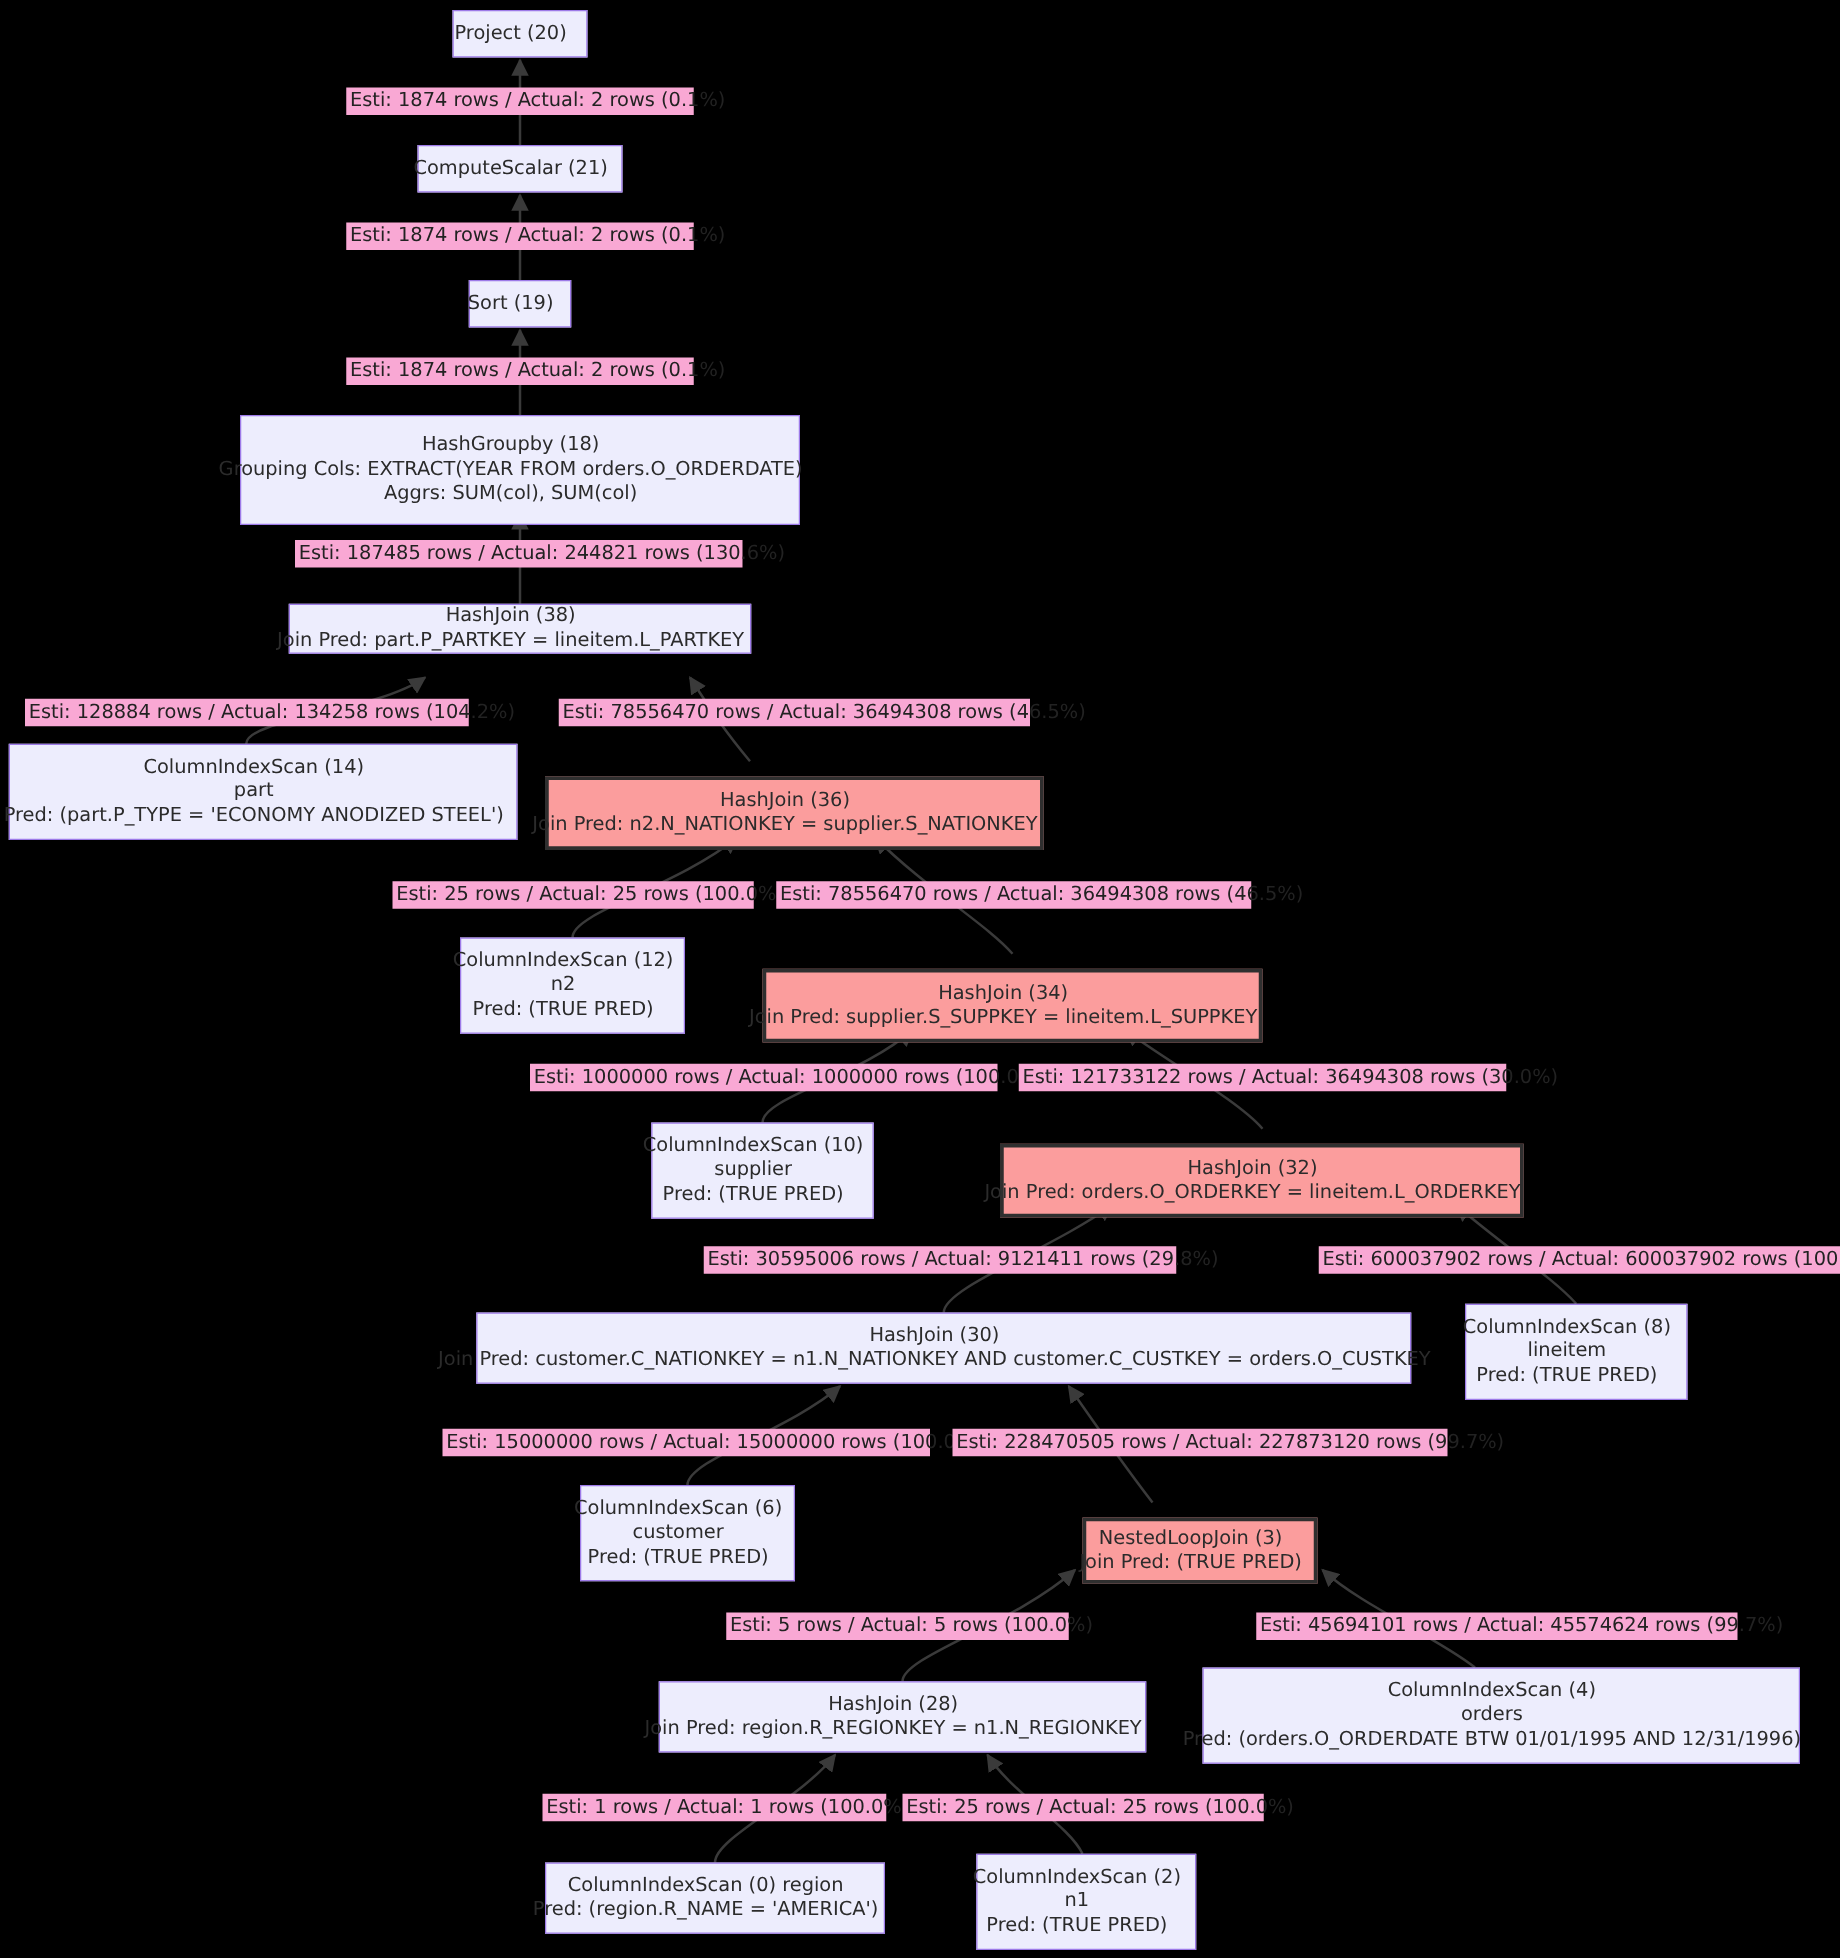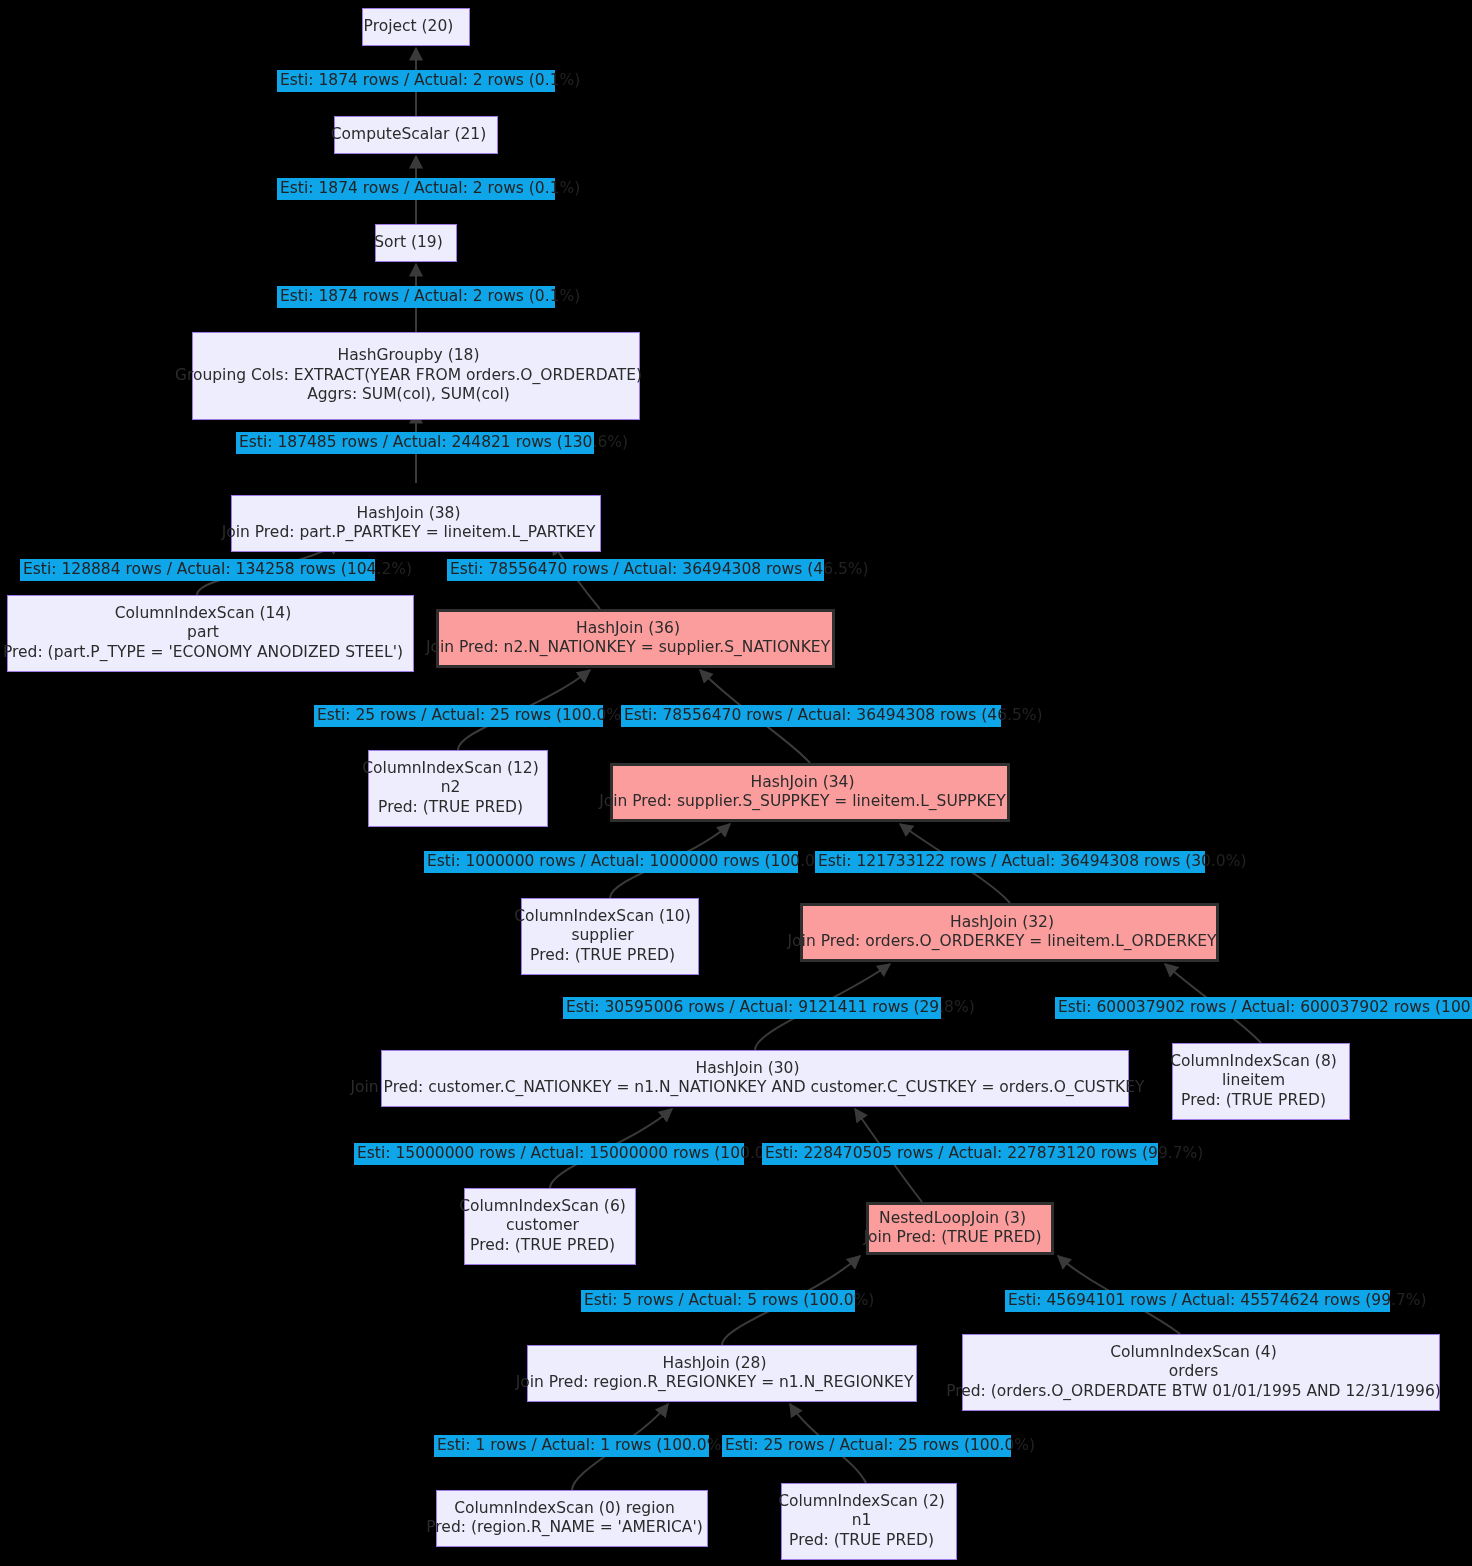--- a/index.html
+++ b/index.html
@@ -37,25 +37,26 @@
     justify-content: center;
     align-items: center;
   }
   .node.normal {
     background: #ededfd;
     border: 1.6px solid #9d7ae8;
   }
   .node.hot {
     background: #fb9d9d;
     border: 3px solid #2f2f2f;
+    margin-top: 12px;
   }
   .node .line { display: block; }
   .edge-label {
     position: absolute;
-    background: #0ea5e9;
+    background: #f9a8d4;
     color: #222222;
     font-size: 15.5px;
     line-height: 19px;
     padding: 1px 3px 2px 3px;
     white-space: nowrap;
     box-sizing: border-box;
   }
 </style>
 </head>
 <body>
@@ -96,21 +97,21 @@
         <span class="line">ComputeScalar (21)</span>
       </div>
       <div class="node normal" style="left: 375px; top: 224px; width: 82px; height: 38px;">
         <span class="line">Sort (19)</span>
       </div>
       <div class="node normal" style="left: 192px; top: 332px; width: 448px; height: 88px;">
         <span class="line">HashGroupby (18)</span>
         <span class="line">Grouping Cols: EXTRACT(YEAR FROM orders.O_ORDERDATE)</span>
         <span class="line">Aggrs: SUM(col), SUM(col)</span>
       </div>
-      <div class="node normal" style="left: 231px; top: 495px; width: 370px; height: 57px;">
+      <div class="node normal" style="left: 231px; top: 483px; width: 370px; height: 40px;">
         <span class="line">HashJoin (38)</span>
         <span class="line">Join Pred: part.P_PARTKEY = lineitem.L_PARTKEY</span>
       </div>
       <div class="node normal" style="left: 7px; top: 595px; width: 407px; height: 77px;">
         <span class="line">ColumnIndexScan (14)</span>
         <span class="line">part</span>
         <span class="line">Pred: (part.P_TYPE = 'ECONOMY ANODIZED STEEL')</span>
       </div>
       <div class="node hot" style="left: 436px; top: 609px; width: 399px; height: 59px;">
         <span class="line">HashJoin (36)</span>

